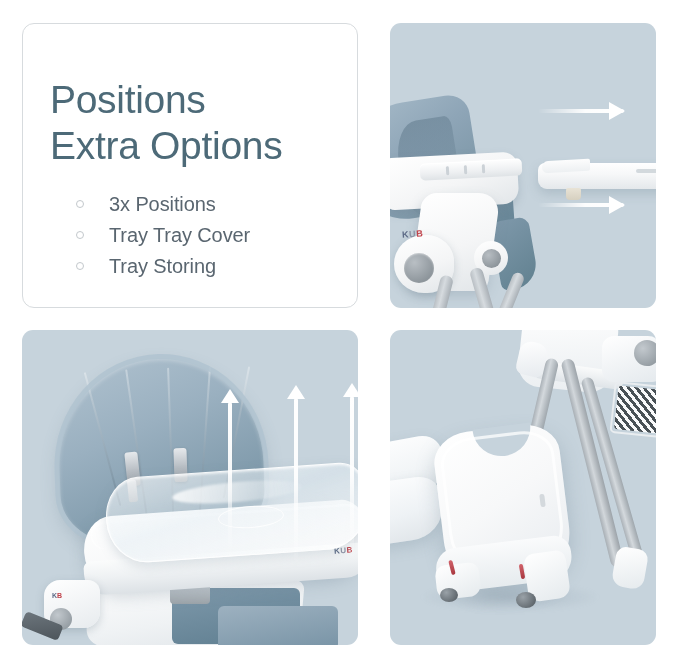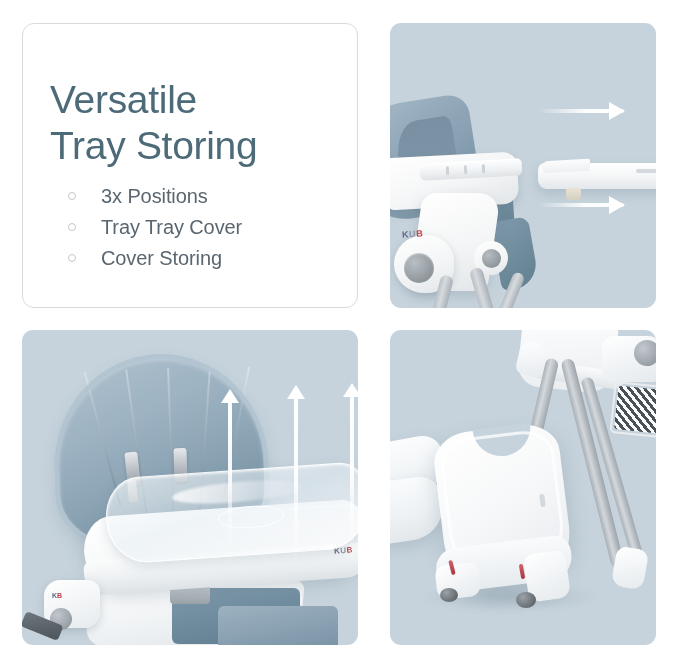--- a/index.html
+++ b/index.html
@@ -52,21 +52,21 @@
     letter-spacing: -0.3px;
   }
   .headline .hl-line { display: block; white-space: nowrap; }
 
   .bullets {
     position: absolute;
     left: 40px;
     top: 152px;
     width: 290px;
     list-style: none;
-    margin: 5px;
+    margin: 13px;
     padding: 0;
   }
   .bullets li {
     position: relative;
     padding-left: 33px;
     color: #5a6670;
     font-size: 20px;
     line-height: 31px;
     font-weight: 400;
     letter-spacing: -0.1px;
@@ -581,41 +581,41 @@
   }
 </style>
 </head>
 <body>
 
 <div class="board">
 
   <section class="panel panel-text">
 
     <h1 class="headline">
-      <span class="hl-line">Versatile</span>
-      <span class="hl-line">Tray Storing</span>
+      <span class="hl-line">Positions</span>
+      <span class="hl-line">Extra Options</span>
     </h1>
 
     <ul class="bullets">
       <li>
         <span class="marker"></span>
         <span class="btxt">
           <span>3x Positions</span>
         </span>
       </li>
       <li>
         <span class="marker"></span>
         <span class="btxt">
           <span>Tray Tray Cover</span>
         </span>
       </li>
       <li>
         <span class="marker"></span>
         <span class="btxt">
-          <span class="sub">Cover Storing</span>
+          <span class="sub">Tray Storing</span>
         </span>
       </li>
     </ul>
   </section>
 
   <section class="panel panel-photo photo-tr">
     <div class="scene">
 
       <div class="tr-bluepanel"></div>
       <div class="tr-seatback blue-seat"></div>

